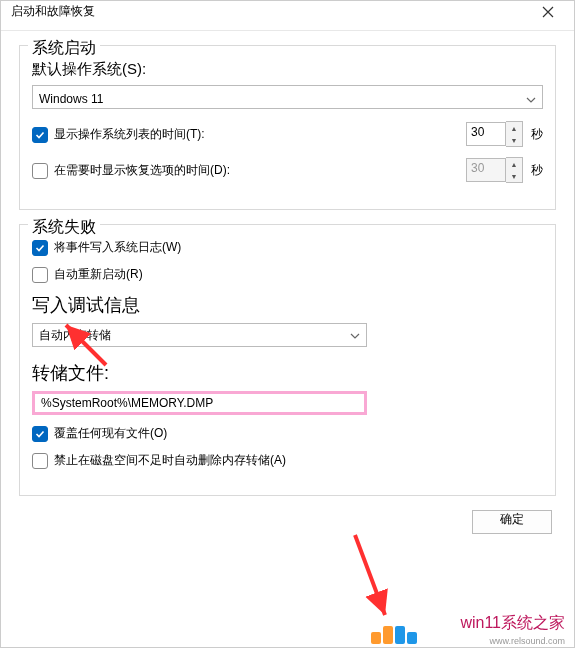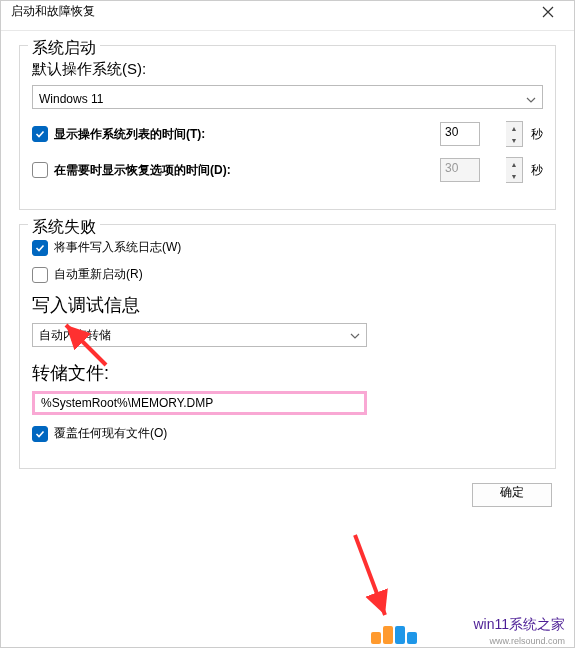--- a/index.html
+++ b/index.html
@@ -12,39 +12,39 @@
     .content { padding: 14px 18px; }
     .group { border: 1px solid #d9d9d9; padding: 14px 12px 16px 12px; margin-bottom: 14px; position: relative; }
     .group-title { position: absolute; top: -8px; left: 8px; background: #fff; padding: 0 4px; font-size: 16px; }
     .label { font-size: 15px; }
     .select-wide { width: 100%; height: 24px; border: 1px solid #bbb; background: #fff; padding: 2px 6px; display: flex; align-items: flex-end; justify-content: space-between; margin-top: 6px; margin-bottom: 12px; }
     .select-wide .chevron { color: #666; }
     .checkbox { width: 16px; height: 16px; border: 1px solid #888; border-radius: 3px; margin-right: 6px; flex-shrink: 0; display: flex; align-items: center; justify-content: center; }
     .checkbox.checked { background: #0067c0; border-color: #0067c0; }
     .checkbox.checked svg { width: 10px; height: 10px; }
     .time-row { display: flex; align-items: center; margin-bottom: 10px; }
-    .time-row .lbl { flex: 1; display: flex; align-items: flex-start; font-weight: bold; }
-    .spinner { display: flex; align-items: center; margin-right: 8px; gap: 26px; }
+    .time-row .lbl { flex: 1; display: flex; align-items: flex-end; }
+    .spinner { display: flex; align-items: center; margin-right: 8px; }
     .spinner-input { width: 40px; height: 24px; border: 1px solid #bbb; padding: 2px 4px; text-align: left; background: #fff; }
     .spinner-input.disabled { color: #999; background: #f5f5f5; }
     .spinner-btns { display: flex; flex-direction: column; border: 1px solid #bbb; border-left: none; }
     .spinner-btn { width: 16px; height: 12px; display: flex; align-items: center; justify-content: center; font-size: 7px; color: #555; background: #f3f3f3; }
     .sec-label { font-size: 12px; }
     .sub-label { font-size: 18px; margin-bottom: 6px; margin-top: 4px; }
     .select-mid { width: 335px; height: 24px; border: 1px solid #bbb; background: #fff; padding: 2px 6px; display: flex; align-items: center; justify-content: space-between; margin-bottom: 14px; }
     .input-text { width: 335px; height: 24px; border: 3px solid #f9a8d4; background: #fff; padding: 2px 6px; margin-bottom: 10px; }
     .cb-row { display: flex; align-items: center; margin-bottom: 10px; }
     .buttons { display: flex; justify-content: flex-end; padding-right: 4px; }
     .btn { min-width: 80px; height: 24px; border: 1px solid #bbb; background: #fdfdfd; display: flex; justify-content: center; cursor: pointer; }
     .arrow-red { position: absolute; pointer-events: none; }
     .arrow-1 { left: 56px; top: 310px; width: 60px; height: 60px; }
     .arrow-2 { left: 340px; top: 530px; width: 60px; height: 100px; }
     .watermark-logo { position: absolute; right: 158px; bottom: 4px; display: flex; gap: 2px; }
     .watermark-logo .sq { width: 10px; height: 18px; border-radius: 2px; }
-    .watermark-text { position: absolute; right: 10px; bottom: 14px; font-size: 14px; color: #4c1d95; font-weight: 500; }
+    .watermark-text { position: absolute; right: 10px; bottom: 14px; font-size: 16px; color: #be185d; font-weight: 500; }
     .watermark-sub { position: absolute; right: 10px; bottom: 2px; font-size: 9px; color: #999; }
   </style>
 </head>
 <body>
 
 <div class="dialog">
   <div class="titlebar">
     <span class="titlebar-title">启动和故障恢复</span>
     <div class="close-btn">
       <svg viewBox="0 0 12 12">
@@ -137,20 +137,24 @@
 
       <div class="cb-row">
         <div class="checkbox checked">
           <svg viewBox="0 0 10 10">
               <path d="M1.5 5 L4 7.5 L8.5 2.5" stroke="#fff" stroke-width="1.6" fill="none"></path>
             </svg>
         </div>
         <span>覆盖任何现有文件(O)</span>
       </div>
 
+      <div class="cb-row">
+        <div class="checkbox"></div>
+        <span>禁止在磁盘空间不足时自动删除内存转储(A)</span>
+      </div>
     </div>
 
     <div class="buttons">
       <div class="btn">
         <span>确定</span>
       </div>
     </div>
 
   </div>
 </div>

